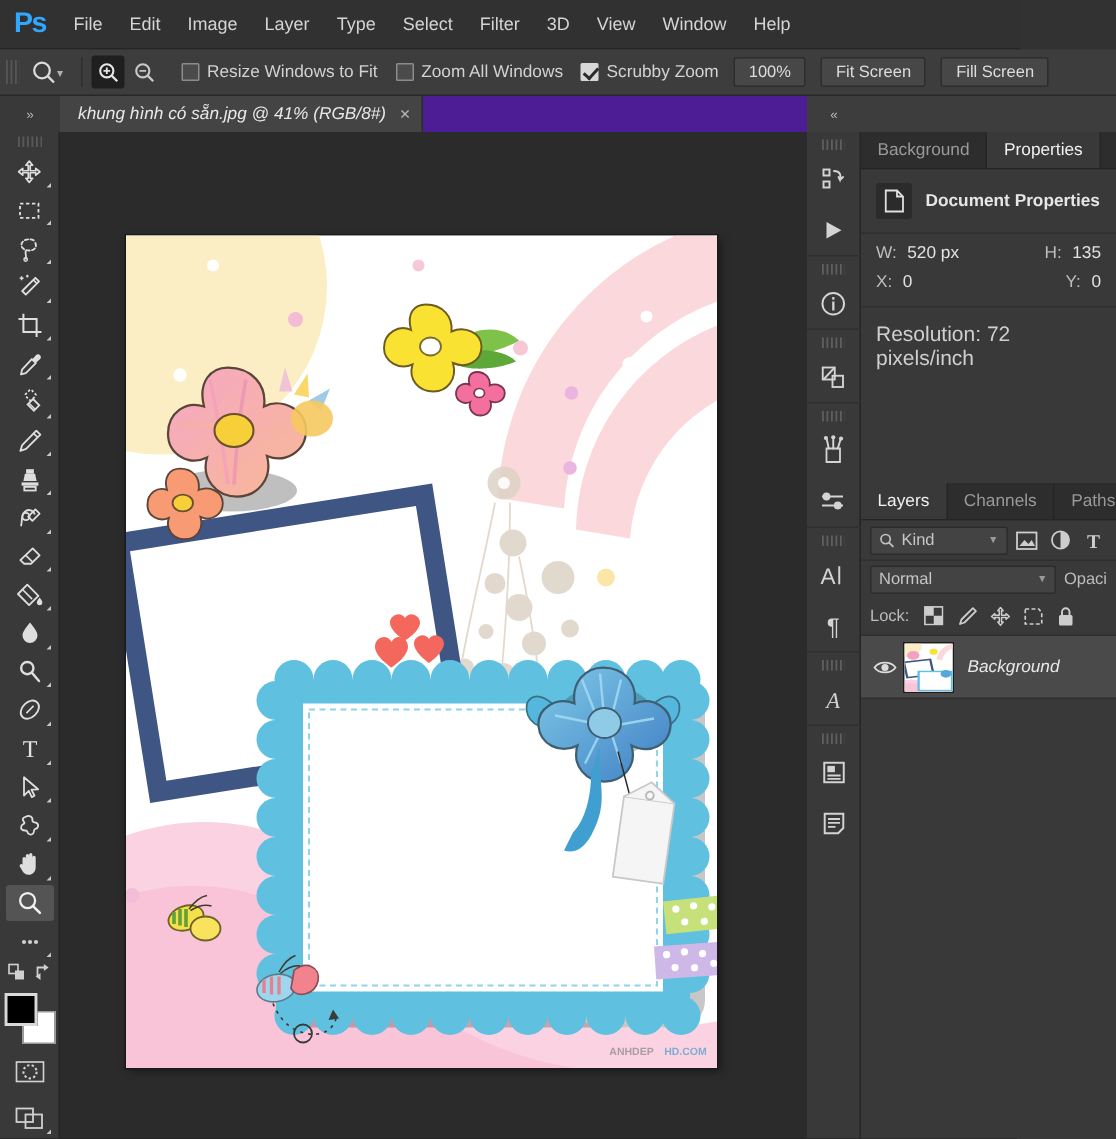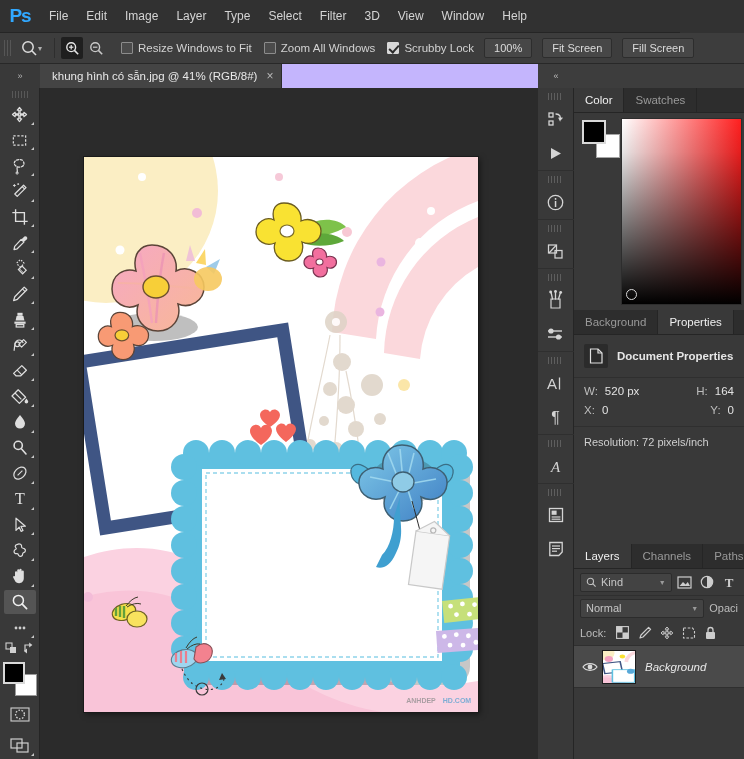--- a/index.html
+++ b/index.html
@@ -64,21 +64,21 @@
   .opt-pill {
     height: 20px; min-width: 46px; padding: 0 9px; background: #474747;
     border: 1px solid #2d2d2d; border-radius: 2px; font-size: 11px; color: #dcdcdc;
     display: flex; align-items: center; justify-content: center; margin-left: 10px;
     white-space: nowrap;
   }
 
   
   #tabstrip {
     position: absolute; left: 40px; top: 64px; width: 498px; height: 24px;
-    background: #c4b5fd; display: flex; align-items: flex-end;
+    background: #4c1d95; display: flex; align-items: flex-end; font-style: italic;
   }
   #doc-tab {
     height: 24px; background: #444444; display: flex; align-items: center;
     padding: 0 8px 0 12px; border-right: 1px solid #2b2b2b;
   }
   #doc-tab-title { font-size: 11.5px; color: #e8e8e8; white-space: nowrap; }
   #doc-tab-close {
     margin-left: 9px; font-size: 12px; color: #b8b8b8; line-height: 1;
   }
   #leftdock-collapse {
@@ -199,21 +199,21 @@
   #prop-head-icon {
     width: 24px; height: 24px; background: #2b2b2b; border-radius: 2px;
     display: flex; align-items: center; justify-content: center; margin-right: 9px;
   }
   #prop-head-label { font-size: 11.5px; color: #e6e6e6; font-weight: bold; }
   .prop-divider { height: 1px; background: #2f2f2f; margin: 0 0 0 0; }
   .prop-row { display: flex; padding: 7px 10px 0; font-size: 11.5px; color: #cfcfcf; }
   .prop-cell { width: 50%; display: flex; }
   .prop-k { color: #bdbdbd; margin-right: 7px; }
   .prop-v { color: #e2e2e2; }
-  #prop-res { font-size: 11px; color: #cfcfcf; padding: 9px 10px 0; }
+  #prop-res { font-size: 14px; color: #cfcfcf; padding: 9px 10px 0; }
 
   
   #layers-panel { flex: 1; display: flex; flex-direction: column; min-height: 0; }
   #layers-body { flex: 1; background: #393939; min-height: 0; }
   .lyr-filter {
     display: flex; align-items: center; height: 26px; padding: 0 6px; gap: 4px;
   }
   #kind-select {
     height: 19px; width: 100px; background: #434343; border: 1px solid #2c2c2c;
     border-radius: 2px; display: flex; align-items: center; padding: 0 5px;
@@ -293,21 +293,21 @@
     <div class="chk-wrap">
       <span class="chk"></span>
       <span class="chk-label">Resize Windows to Fit</span>
     </div>
     <div class="chk-wrap">
       <span class="chk"></span>
       <span class="chk-label">Zoom All Windows</span>
     </div>
     <div class="chk-wrap">
       <span class="chk on"></span>
-      <span class="chk-label">Scrubby Lock</span>
+      <span class="chk-label">Scrubby Zoom</span>
     </div>
 
     <div class="opt-pill">100%</div>
     <div class="opt-pill" style="min-width:68px">Fit Screen</div>
     <div class="opt-pill" style="min-width:68px">Fill Screen</div>
   </div>
 
   <div id="leftdock-collapse">»</div>
   <div id="tabstrip">
     <div id="doc-tab">
@@ -864,33 +864,20 @@
         <path d="M2.8 2.5 h12.4 v9.5 l-3.4 3.5 h-9 z" fill="none" stroke="#d4d4d4" stroke-width="1.3"></path>
         <line x1="5" y1="6" x2="13" y2="6" stroke="#d4d4d4" stroke-width="1.2"></line>
         <line x1="5" y1="8.6" x2="13" y2="8.6" stroke="#d4d4d4" stroke-width="1.2"></line>
         <line x1="5" y1="11.2" x2="10" y2="11.2" stroke="#d4d4d4" stroke-width="1.2"></line>
       </svg>
     </div>
   </div>
 
   <div id="right-panels">
 
-    <div id="color-panel">
-      <div class="panel-tabs">
-        <div class="ptab sel">Color</div>
-        <div class="ptab">Swatches</div>
-      </div>
-      <div id="color-body">
-        <div id="color-chips">
-          <div id="c-fg"></div>
-          <div id="c-bg"></div>
-        </div>
-        <div id="color-field"></div>
-      </div>
-    </div>
 
     <div id="props-panel">
       <div class="panel-tabs">
         <div class="ptab">Background</div>
         <div class="ptab sel">Properties</div>
       </div>
       <div id="props-body">
         <div id="prop-head">
           <div id="prop-head-icon">
             <svg width="14" height="16" viewBox="0 0 14 16">
@@ -901,21 +888,21 @@
           <span id="prop-head-label">Document Properties</span>
         </div>
         <div class="prop-divider"></div>
         <div class="prop-row">
           <div class="prop-cell">
             <span class="prop-k">W:</span>
             <span class="prop-v">520 px</span>
           </div>
           <div class="prop-cell" style="justify-content:flex-end">
             <span class="prop-k">H:</span>
-            <span class="prop-v">164</span>
+            <span class="prop-v">135</span>
           </div>
         </div>
         <div class="prop-row">
           <div class="prop-cell">
             <span class="prop-k">X:</span>
             <span class="prop-v">0</span>
           </div>
           <div class="prop-cell" style="justify-content:flex-end">
             <span class="prop-k">Y:</span>
             <span class="prop-v">0</span>

